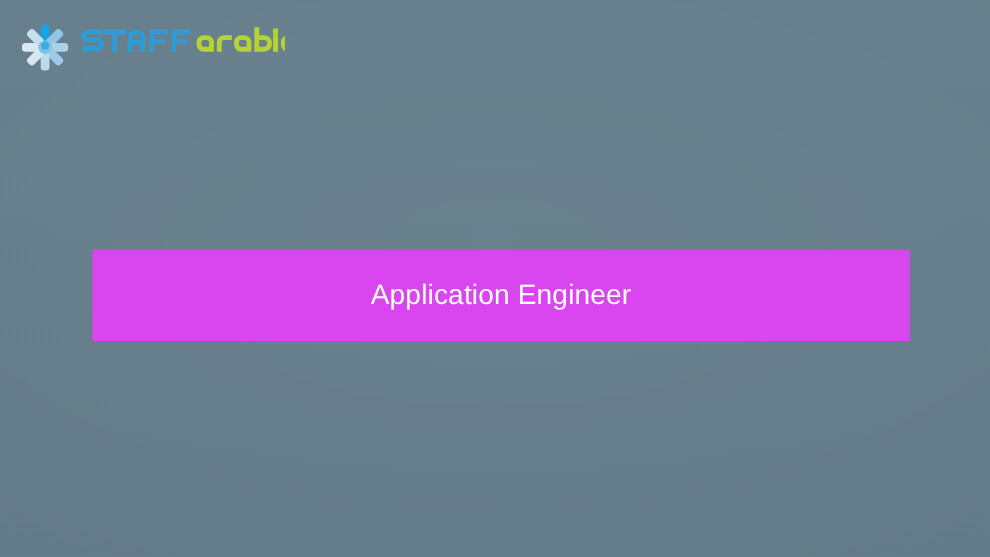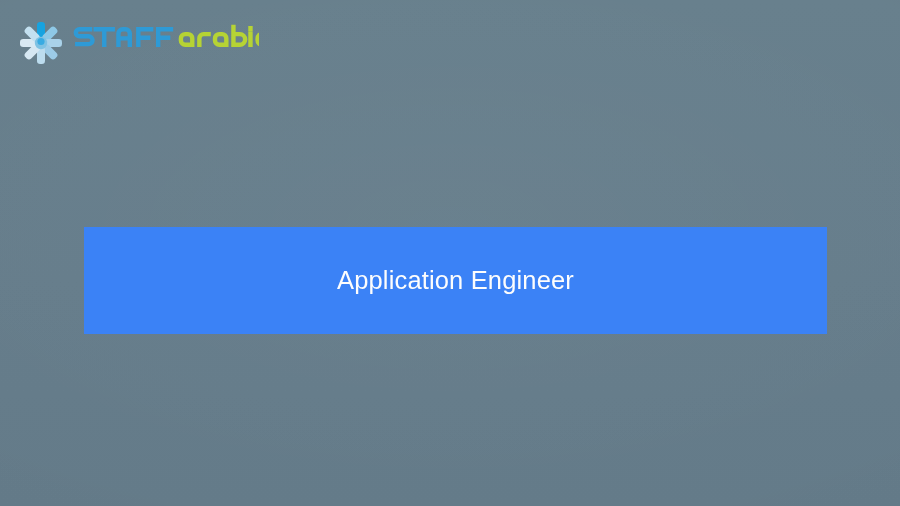--- a/index.html
+++ b/index.html
@@ -60,22 +60,22 @@
     display: block;
     height: 34px;
   }
 
   
   #title-panel {
     position: absolute;
     left: 84px;
     top: 227px;
     width: 743px;
-    height: 107px;
-    background: #3b82f6;
+    height: 83px;
+    background: #d946ef;
     display: flex;
     align-items: center;
     justify-content: center;
   }
   #title-text {
     color: #fdfdfd;
     font-family: "Liberation Sans", sans-serif;
     font-size: 25.5px;
     font-weight: 400;
     letter-spacing: 0.15px;

